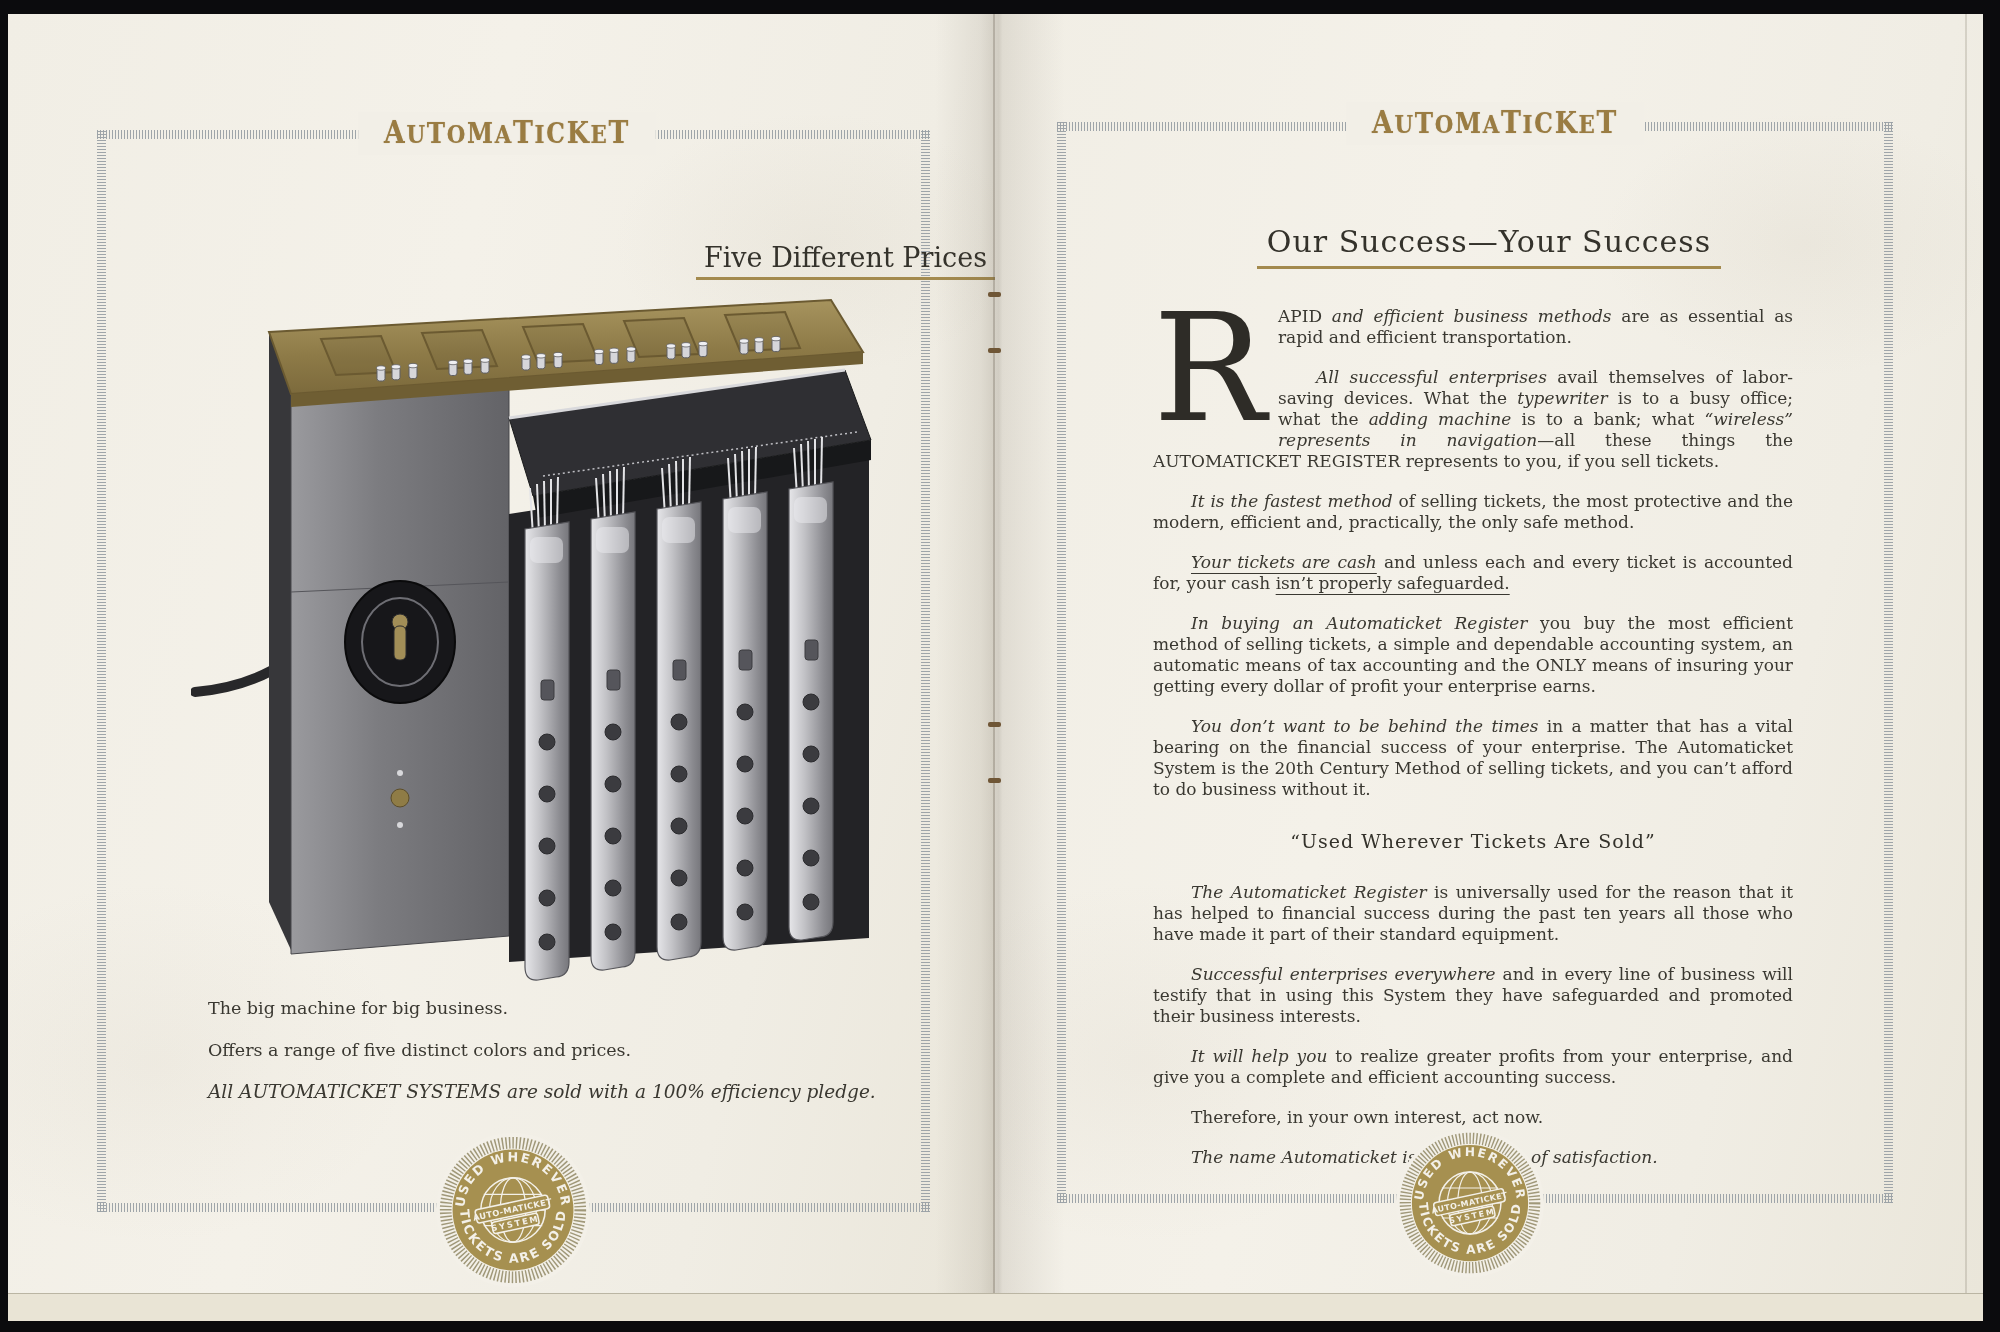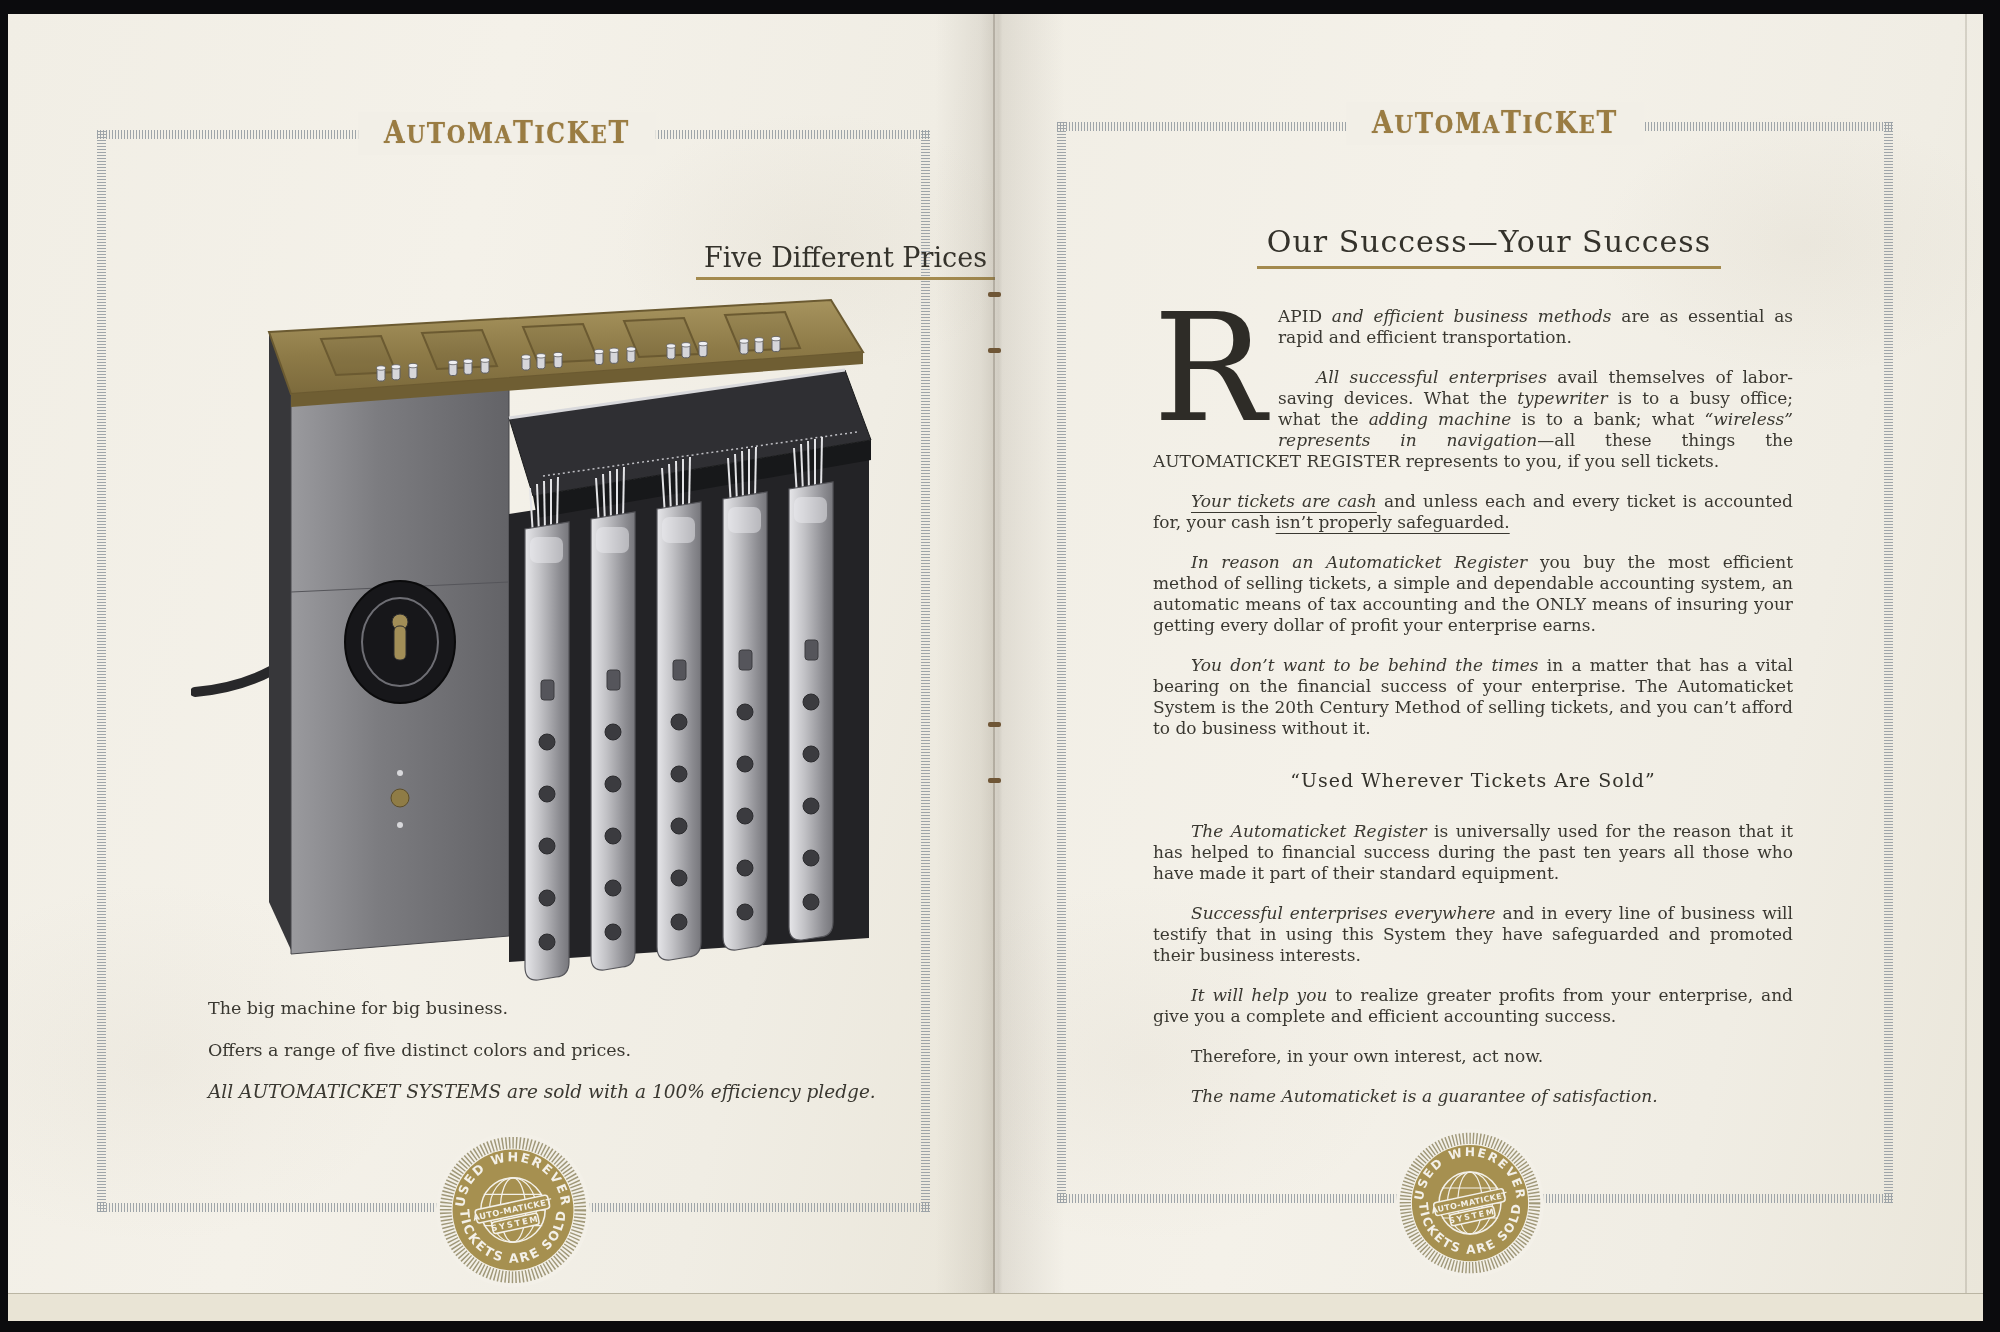--- a/index.html
+++ b/index.html
@@ -240,22 +240,23 @@
     </div>
 
     <div class="rp-title">
       <span>Our Success—Your Success</span>
     </div>
 
     <div class="rp-body">
       <div>
           <p class="para first"><span class="dropcap">R</span><span>APID </span><span class="it">and efficient business methods</span><span> are as essential as rapid and efficient transportation.</span></p>
           <p class="para"><span class="it">All successful enterprises</span><span> avail themselves of labor-saving devices.  What the </span><span class="it">typewriter</span><span> is to a busy office; what the </span><span class="it">adding machine</span><span> is to a bank; what </span><span class="it">“wireless” represents in navigation</span><span>—all these things the AUTOMATICKET REGISTER represents to you, if you sell tickets.</span></p>
+          <p class="para"><span class="it">It is the fastest method</span><span> of selling tickets, the most protective and the modern, efficient and, practically, the only safe method.</span></p>
           <p class="para"><span class="it un">Your tickets are cash</span><span> and unless each and every ticket is accounted for, your cash </span><span class="un">isn’t properly safeguarded.</span></p>
-          <p class="para"><span class="it">In reason an Automaticket Register</span><span> you buy the most efficient method of selling tickets, a simple and dependable accounting system, an automatic means of tax accounting and the ONLY means of insuring your getting every dollar of profit your enterprise earns.</span></p>
+          <p class="para"><span class="it">In buying an Automaticket Register</span><span> you buy the most efficient method of selling tickets, a simple and dependable accounting system, an automatic means of tax accounting and the ONLY means of insuring your getting every dollar of profit your enterprise earns.</span></p>
           <p class="para"><span class="it">You don’t want to be behind the times</span><span> in a matter that has a vital bearing on the financial success of your enterprise.  The Automaticket System is the 20th Century Method of selling tickets, and you can’t afford to do business without it.</span></p>
         </div>
       <div class="section-heading">“Used Wherever Tickets Are Sold”</div>
       <div>
           <p class="para"><span class="it">The Automaticket Register</span><span> is universally used for the reason that it has helped to financial success during the past ten years all those who have made it part of their standard equipment.</span></p>
           <p class="para"><span class="it">Successful enterprises everywhere</span><span> and in every line of business will testify that in using this System they have safeguarded and promoted their business interests.</span></p>
           <p class="para"><span class="it">It will help you</span><span> to realize greater profits from your enterprise, and give you a complete and efficient accounting success.</span></p>
           <p class="para"><span>Therefore, in your own interest, act now.</span></p>
           <p class="para"><span class="it">The name Automaticket is a guarantee of satisfaction.</span></p>
         </div>

